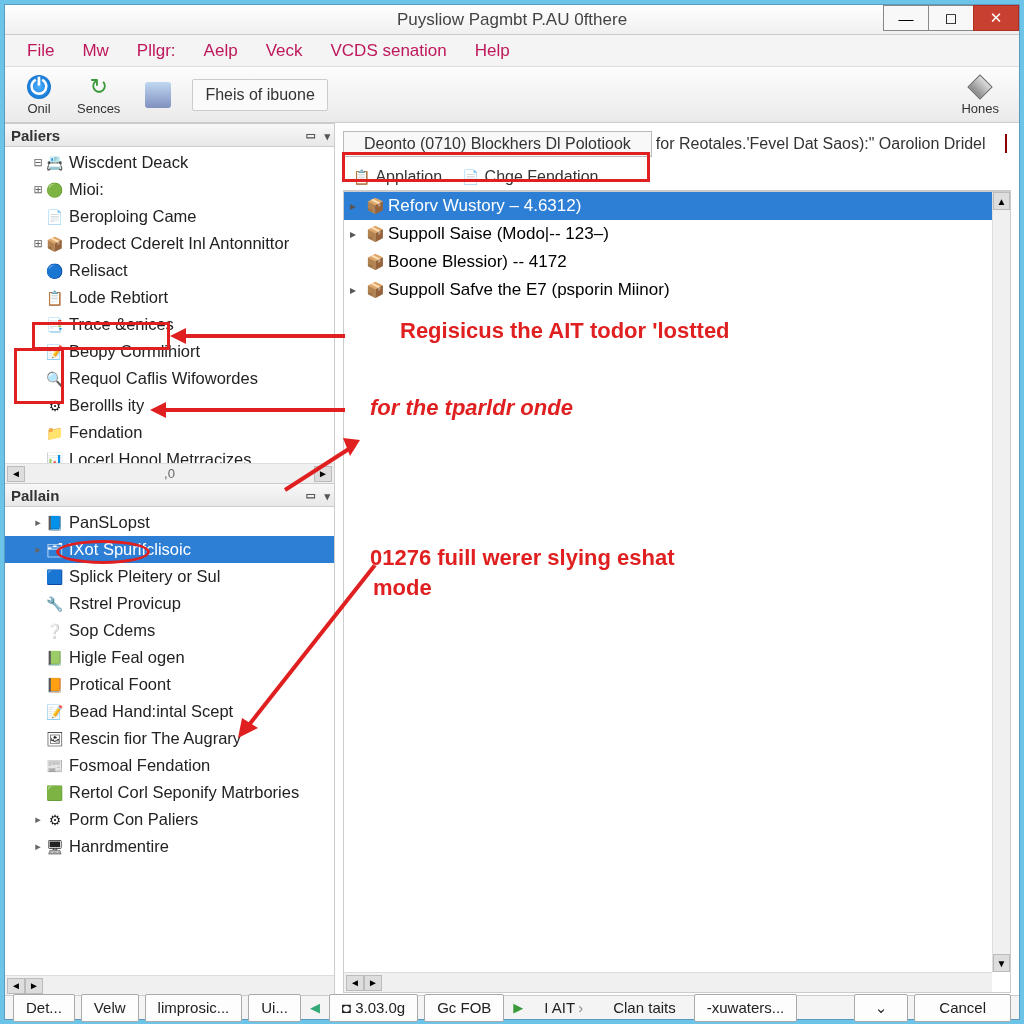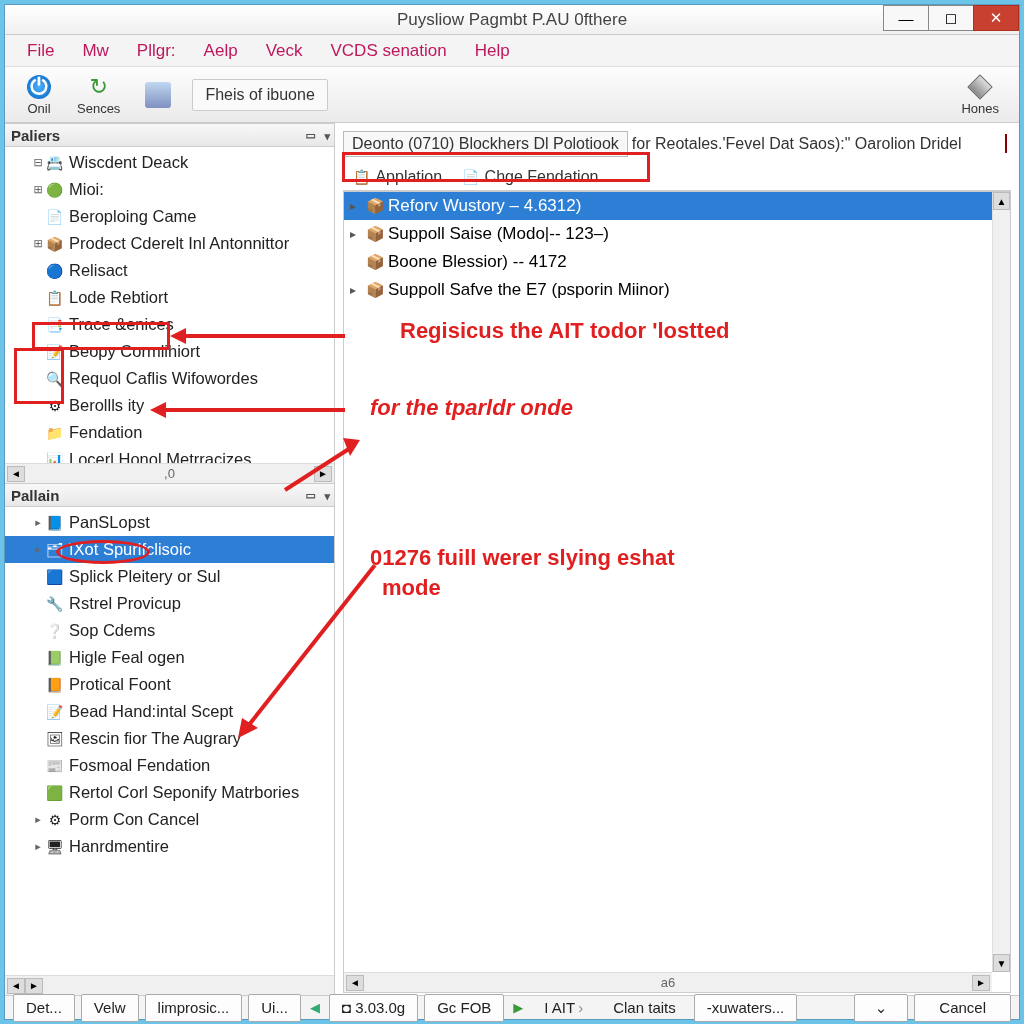--- a/index.html
+++ b/index.html
@@ -28,21 +28,21 @@
 .tree-row { display: flex; align-items: center; height: 27px; padding-left: 6px; white-space: nowrap; cursor: pointer; }
 .tree-row .expander { width: 14px; font-size: 11px; color: #666; display: inline-flex; justify-content: center; }
 .tree-row .icon { width: 20px; height: 18px; display: inline-flex; align-items: center; justify-content: center; margin-right: 4px; font-size: 14px; }
 .tree-row.selected { background: #2d7fd6; color: #fff; }
 .tree-row.indent1 { padding-left: 26px; }
 .scrollbar-h { height: 20px; background: #f0f0f0; border-top: 1px solid #ddd; display: flex; align-items: center; padding: 0 2px; }
 .scrollbar-h .arrow { width: 18px; height: 16px; background: #ddd; display: flex; align-items: center; justify-content: center; font-size: 10px; cursor: pointer; border: 1px solid #bbb; }
 .scrollbar-h .track { flex: 1; height: 16px; margin: 0 2px; position: relative; display: flex; align-items: center; justify-content: center; font-size: 13px; color: #666; }
 .right-col { flex: 1; display: flex; flex-direction: column; position: relative; overflow-y:hidden;}
 .breadcrumb { height: 30px; margin: 6px 8px 2px 8px; display: flex; align-items: center; font-size: 16px; color: #333; position: relative; }
-.bc-box { border: 1px solid #bbb; padding: 2px 8px; background: #f8f8f8; height: 26px; display: flex; align-items: center; }
+.bc-box { border: 1px solid #bbb; padding: 2px 20px; background: #f8f8f8; height: 26px; display: flex; align-items: center; }
 .sub-tabs { height: 28px; margin: 2px 8px 0 8px; display: flex; align-items: center; border-bottom: 1px solid #ccc; font-size: 16px; }
 .sub-tab { padding: 3px 10px; display: flex; align-items: center; cursor: pointer; color: #333; }
 .sub-tab .icon { margin-right: 5px; font-size: 14px; }
 .main-tree-container { flex: 1; margin: 0 8px 2px 8px; border: 1px solid #ccc; background: #fff; position: relative; display: flex; flex-direction: column; overflow: hidden; }
 .main-tree { flex: 1; font-size: 17px; overflow-y: auto; padding-bottom: 2px; }
 .mt-row { display: flex; align-items: center; height: 28px; padding-left: 6px; cursor: pointer; white-space: nowrap; }
 .mt-row .expander { width: 16px; font-size: 12px; color: #555; }
 .mt-row .icon { width: 22px; font-size: 15px; }
 .mt-row.selected { background: #2d7fd6; color: #fff; }
 .main-vscroll { position: absolute; right: 0; top: 0; bottom: 20px; width: 18px; background: #f0f0f0; border-left: 1px solid #ddd; }
@@ -248,21 +248,21 @@
               <span>Fosmoal Fendation</span>
             </div>
             <div class="tree-row indent1">
               <span class="expander"></span>
               <span class="icon">🟩</span>
               <span>Rertol Corl Seponify Matrbories</span>
             </div>
             <div class="tree-row indent1">
               <span class="expander">▸</span>
               <span class="icon">⚙</span>
-              <span>Porm Con Cancel</span>
+              <span>Porm Con Paliers</span>
             </div>
             <div class="tree-row indent1">
               <span class="expander">▸</span>
               <span class="icon">🖥</span>
               <span>Hanrdmentire</span>
             </div>
           </div>
         <div class="scrollbar-h">
           <div class="arrow">◄</div>
           <div class="arrow">►</div>
@@ -309,21 +309,20 @@
               <span class="icon">📦</span>
               <span>Suppoll Safve the E7 (psporin Miinor)</span>
             </div>
           </div>
         <div class="main-vscroll">
           <div class="thumb-up">▲</div>
           <div class="thumb-dn">▼</div>
         </div>
         <div class="scrollbar-h" style="position:absolute;bottom:0;left:0;right:18px;">
           <div class="arrow">◄</div>
-          <div class="track">a6</div>
           <div class="arrow">►</div>
         </div>
       </div>
     </div>
 
   </div>
 
   <div class="bottom-bar">
     <div class="bot-btn">Det...</div>
     <div class="bot-btn">Velw</div>
@@ -361,13 +360,13 @@
     <polygon points="85,10 68,8 75,26" fill="#e02020"></polygon>
   </svg>
 <svg class="redarrow" style="top:560px;left:230px;width:150px;height:180px;">
     <line x1="145" y1="5" x2="15" y2="170" stroke="#e02020" stroke-width="4"></line>
     <polygon points="8,178 12,158 28,168" fill="#e02020"></polygon>
   </svg>
 <div style="position:absolute;top:540px;left:56px;width:94px;height:24px;border:3px solid #e02020;border-radius:50%;pointer-events:none;"></div>
 <div class="redtext" style="top:318px;left:400px;">Regisicus the AIT todor 'lostted</div>
 <div class="redtext" style="top:395px;left:370px;font-style:italic;">for the tparldr onde</div>
 <div class="redtext" style="top:545px;left:370px;">01276 fuill werer slying eshat</div>
-<div class="redtext" style="top:575px;left:382px;">mode</div>
+<div class="redtext" style="top:575px;left:373px;">mode</div>
 
 </body></html>

